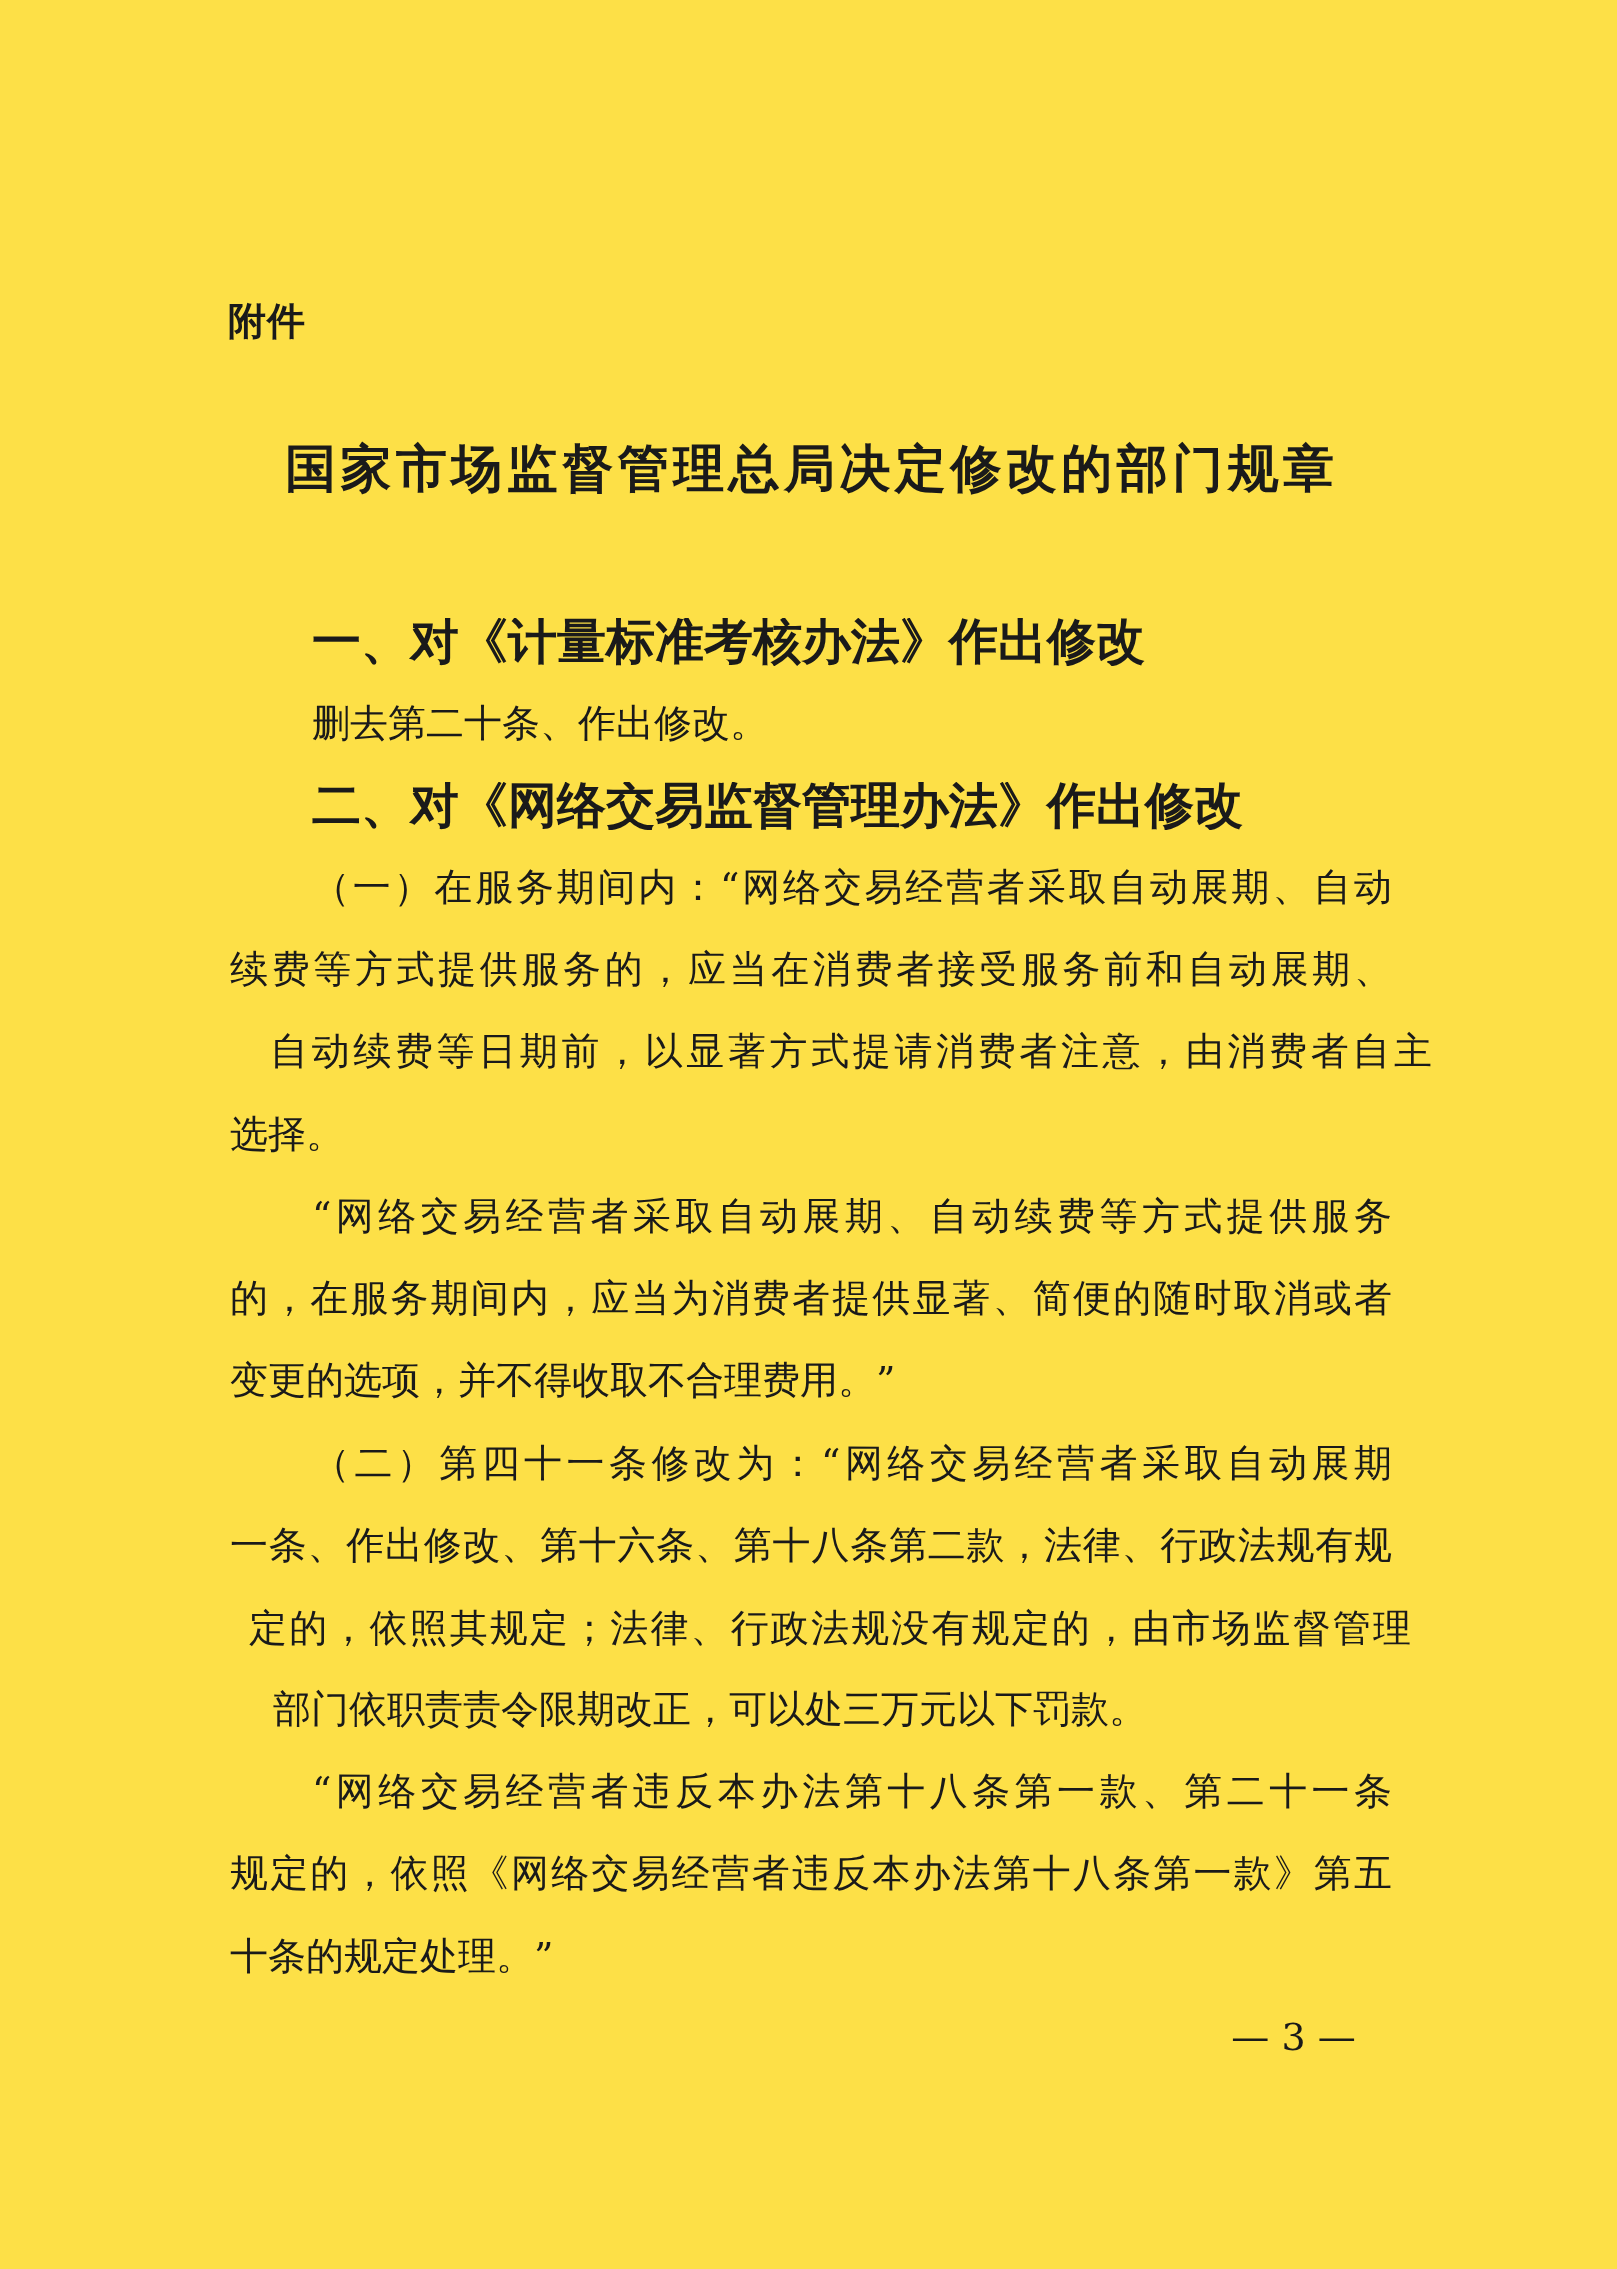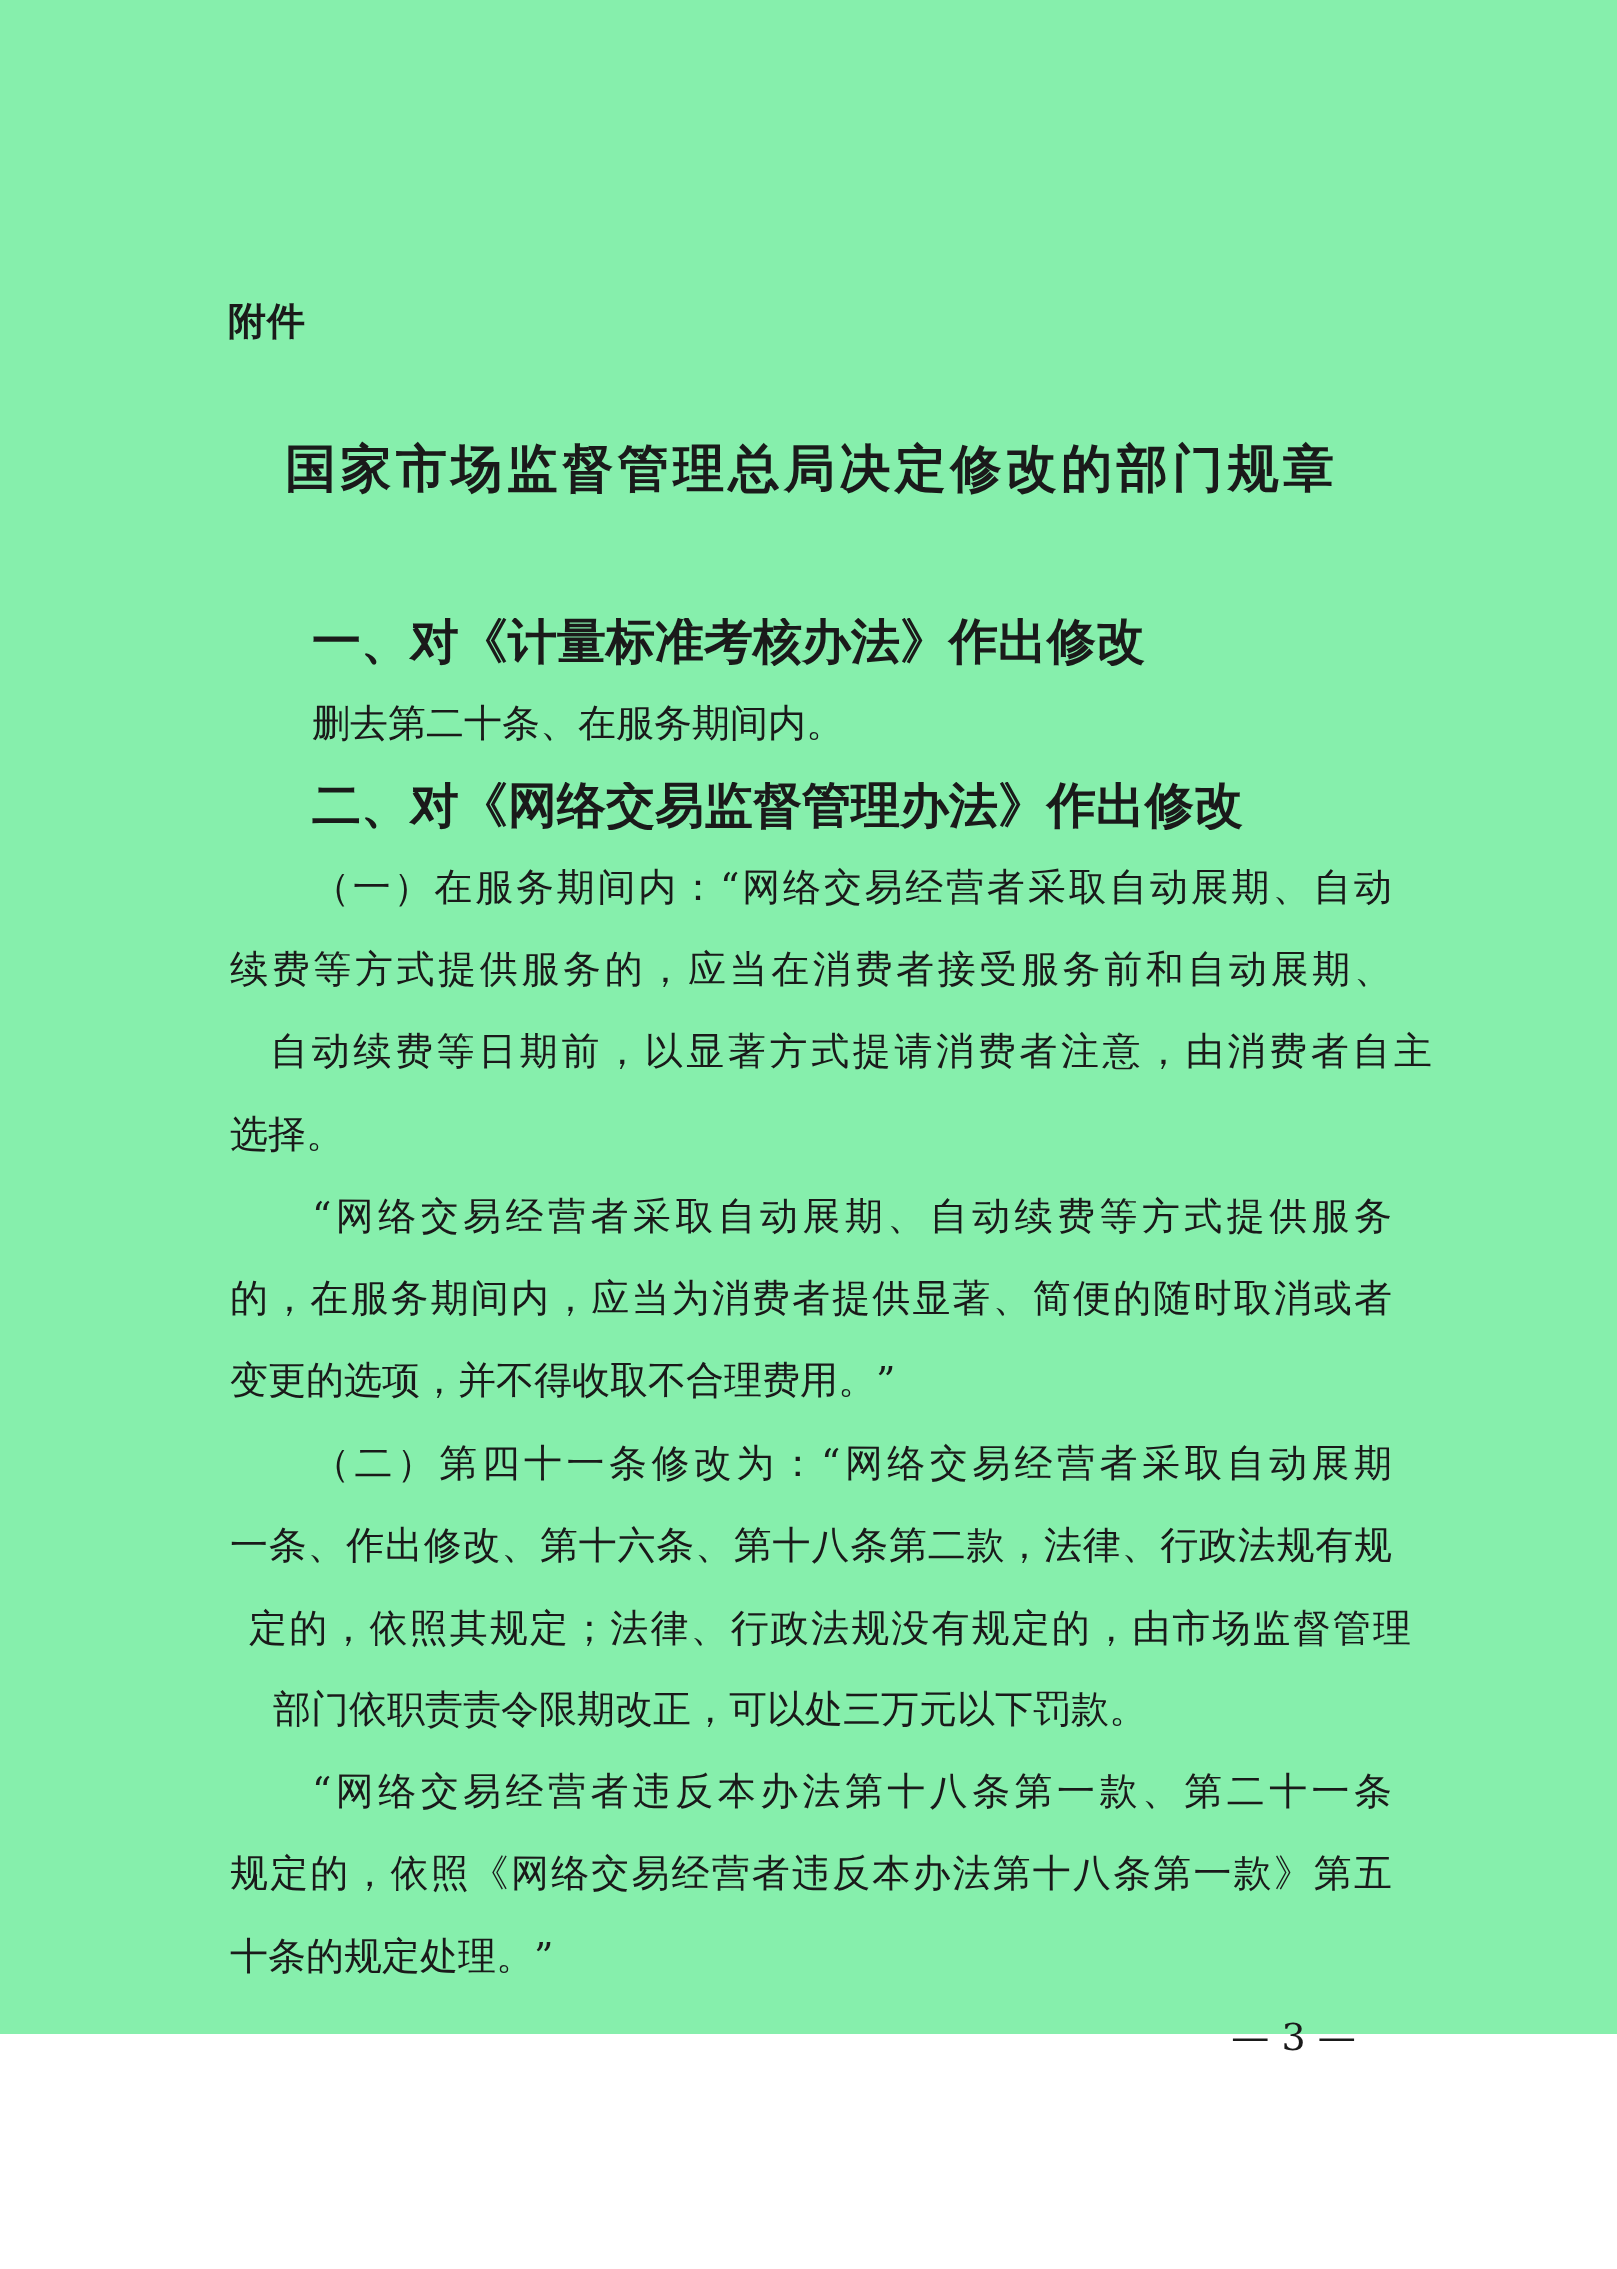--- a/index.html
+++ b/index.html
@@ -1,18 +1,18 @@
 <!DOCTYPE html>
 <html style="font-size:15px"><head>
 <meta charset="utf-8">
 <style>
   html, body { margin:0; padding:0; background:#ffffff; }
   body { width:1618px; height:2269px; position:relative; overflow:hidden;
          font-family:"DejaVu Serif","Liberation Serif",serif; color:#1a1a1a; }
-  .page { position:absolute; left:0; top:0; width:1618px; height:2034px; background:#86efac; }
+  .page { position:absolute; left:0; top:0; width:1618px; height:2269px; background:#fde047; }
   .attach-label { position:absolute; left:228px; top:297px; height:48px; line-height:48px;
          font-family:"DejaVu Sans","Liberation Sans",sans-serif; font-weight:bold;
          font-size:38px; letter-spacing:1px; white-space:nowrap; }
   .doc-title { position:absolute; left:285px; top:439px; width:1052px; height:59px; line-height:59px;
          font-size:51px; font-weight:bold; text-align:justify; text-align-last:justify;
          white-space:nowrap; overflow:hidden; letter-spacing:2.9px; }
   .line { position:absolute; left:230px; width:1162px; height:48px; line-height:48px;
          font-size:38px; white-space:nowrap; overflow:hidden; }
   .line.justify { text-align:justify; text-align-last:justify; }
   .line.indent { left:312px; width:1080px; }
@@ -23,21 +23,21 @@
 </head>
 <body>
 
 <div class="page">
 
   <div class="attach-label">附件</div>
 
   <div class="doc-title">国家市场监督管理总局决定修改的部门规章</div>
 
   <div class="line heading indent" style="top:618px;">一、对《计量标准考核办法》作出修改</div>
-  <div class="line indent" style="top:699px;">删去第二十条、在服务期间内。</div>
+  <div class="line indent" style="top:699px;">删去第二十条、作出修改。</div>
 
   <div class="line heading indent" style="top:782px;">二、对《网络交易监督管理办法》作出修改</div>
 
   <div class="line indent justify" style="top:863px;">（一）在服务期间内：“网络交易经营者采取自动展期、自动</div>
   <div class="line justify" style="top:945px;">续费等方式提供服务的，应当在消费者接受服务前和自动展期、</div>
   <div class="line justify" style="top:1027px;margin-left:40px;">自动续费等日期前，以显著方式提请消费者注意，由消费者自主</div>
   <div class="line" style="top:1110px;">选择。</div>
 
   <div class="line indent justify" style="top:1192px;">“网络交易经营者采取自动展期、自动续费等方式提供服务</div>
   <div class="line justify" style="top:1274px;">的，在服务期间内，应当为消费者提供显著、简便的随时取消或者</div>

